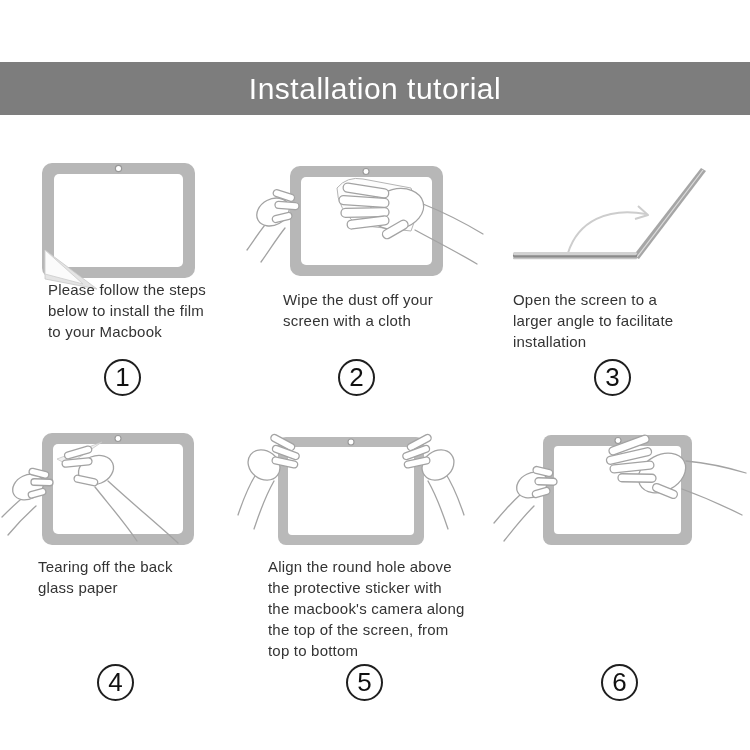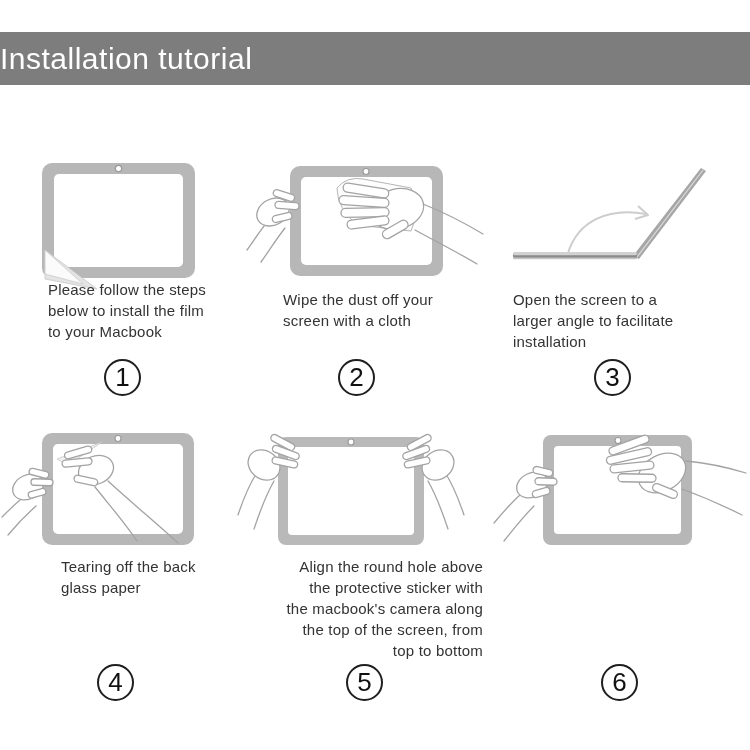--- a/index.html
+++ b/index.html
@@ -1,22 +1,22 @@
 <!DOCTYPE html>
 <html><head>
 <meta charset="utf-8">
 <style>
   html,body { margin:0; padding:0; background:#ffffff; }
   .page {
     position:relative; width:750px; height:750px; background:#ffffff;
     font-family:"Liberation Sans", sans-serif; overflow:hidden;
   }
   .header {
-    position:absolute; left:0; top:32px; width:750px; height:53px;
-    background:#7d7d7d; display:flex; align-items:center; 
+    position:absolute; left:0; top:62px; width:750px; height:53px;
+    background:#7d7d7d; display:flex; align-items:center; justify-content:center;
   }
   .header-title { color:#ffffff; font-size:30px; letter-spacing:0.5px; }
   .illus { position:absolute; }
   .step-text {
     position:absolute; font-size:15px; line-height:21px; color:#333333;
     white-space:pre-line; letter-spacing:0.2px;
   }
   .step-num {
     position:absolute; width:37px; height:37px; box-sizing:border-box;
     border:2px solid #1f1f1f; border-radius:50%;
@@ -178,23 +178,23 @@
   </div>
 
   <div class="step-text" style="left:48px;  top:279px; width:185px;">Please follow the steps
 below to install the film
 to your Macbook</div>
   <div class="step-text" style="left:283px; top:289px; width:185px;">Wipe the dust off your
 screen with a cloth</div>
   <div class="step-text" style="left:513px; top:289px; width:190px;">Open the screen to a
 larger angle to facilitate
 installation</div>
-  <div class="step-text" style="left:38px;  top:556px; width:190px;margin-left:23px;">Tearing off the back
+  <div class="step-text" style="left:38px;  top:556px; width:190px;">Tearing off the back
 glass paper</div>
-  <div class="step-text" style="left:268px; top:556px; width:215px;text-align:right;">Align the round hole above
+  <div class="step-text" style="left:268px; top:556px; width:215px;">Align the round hole above
 the protective sticker with
 the macbook's camera along
 the top of the screen, from
 top to bottom</div>
 
   <div class="step-num" style="left:104px; top:359px;">
       <span>1</span>
     </div>
   <div class="step-num" style="left:338px; top:359px;">
       <span>2</span>

